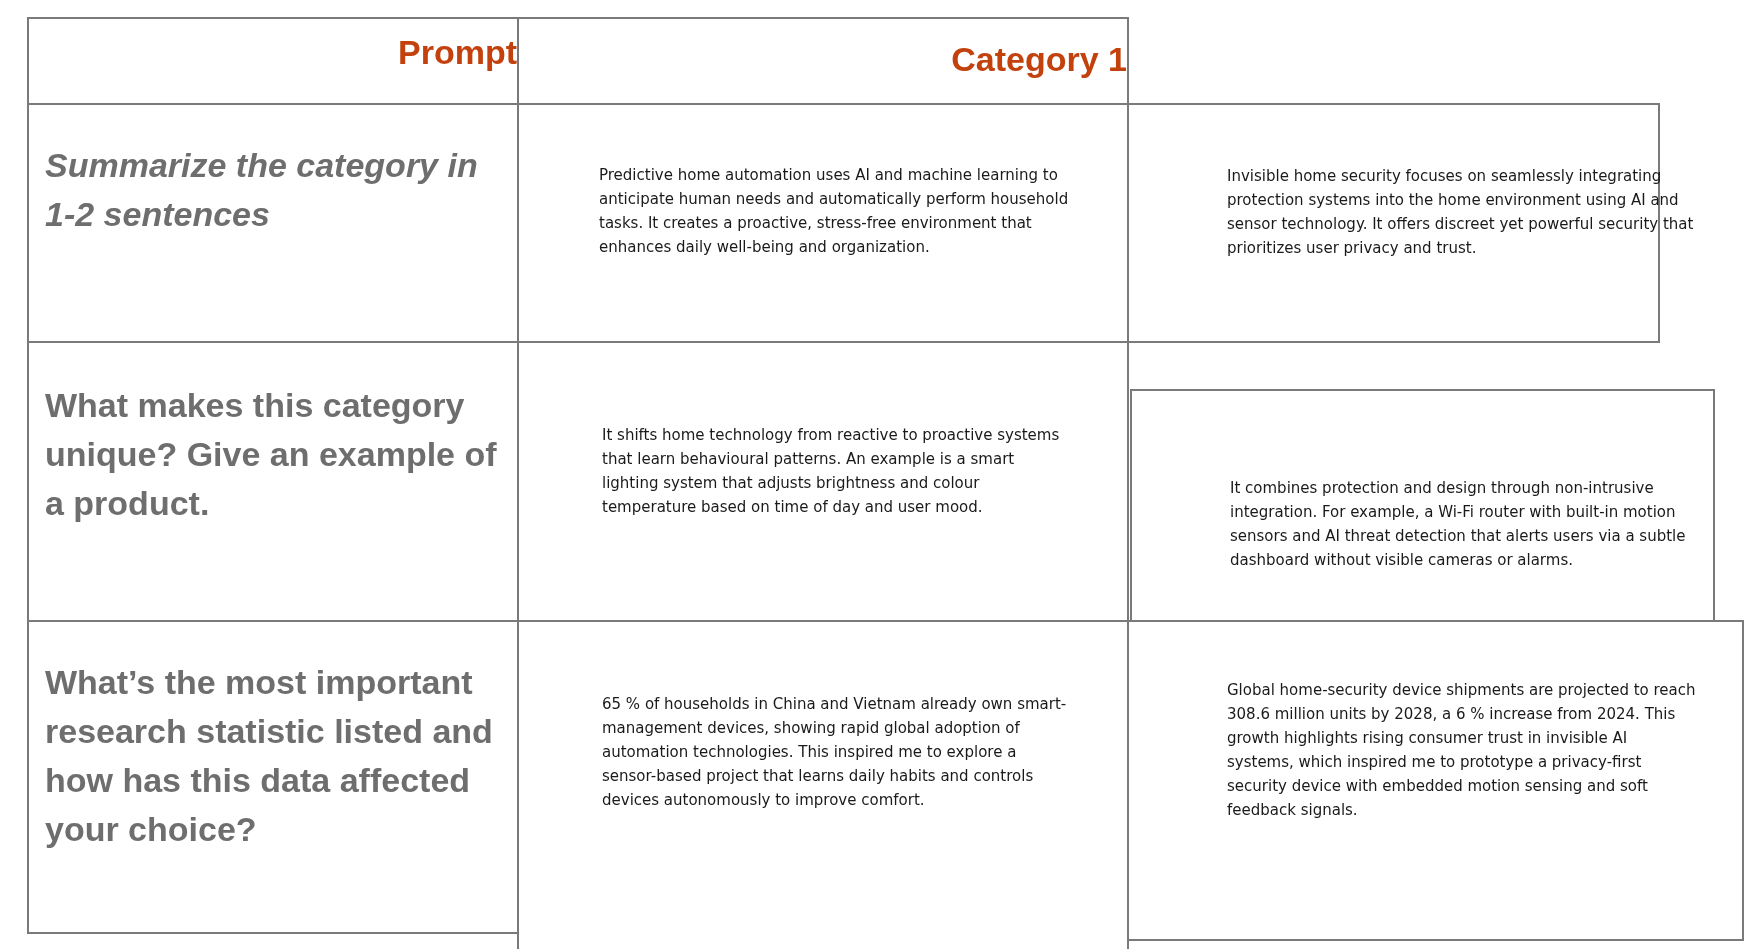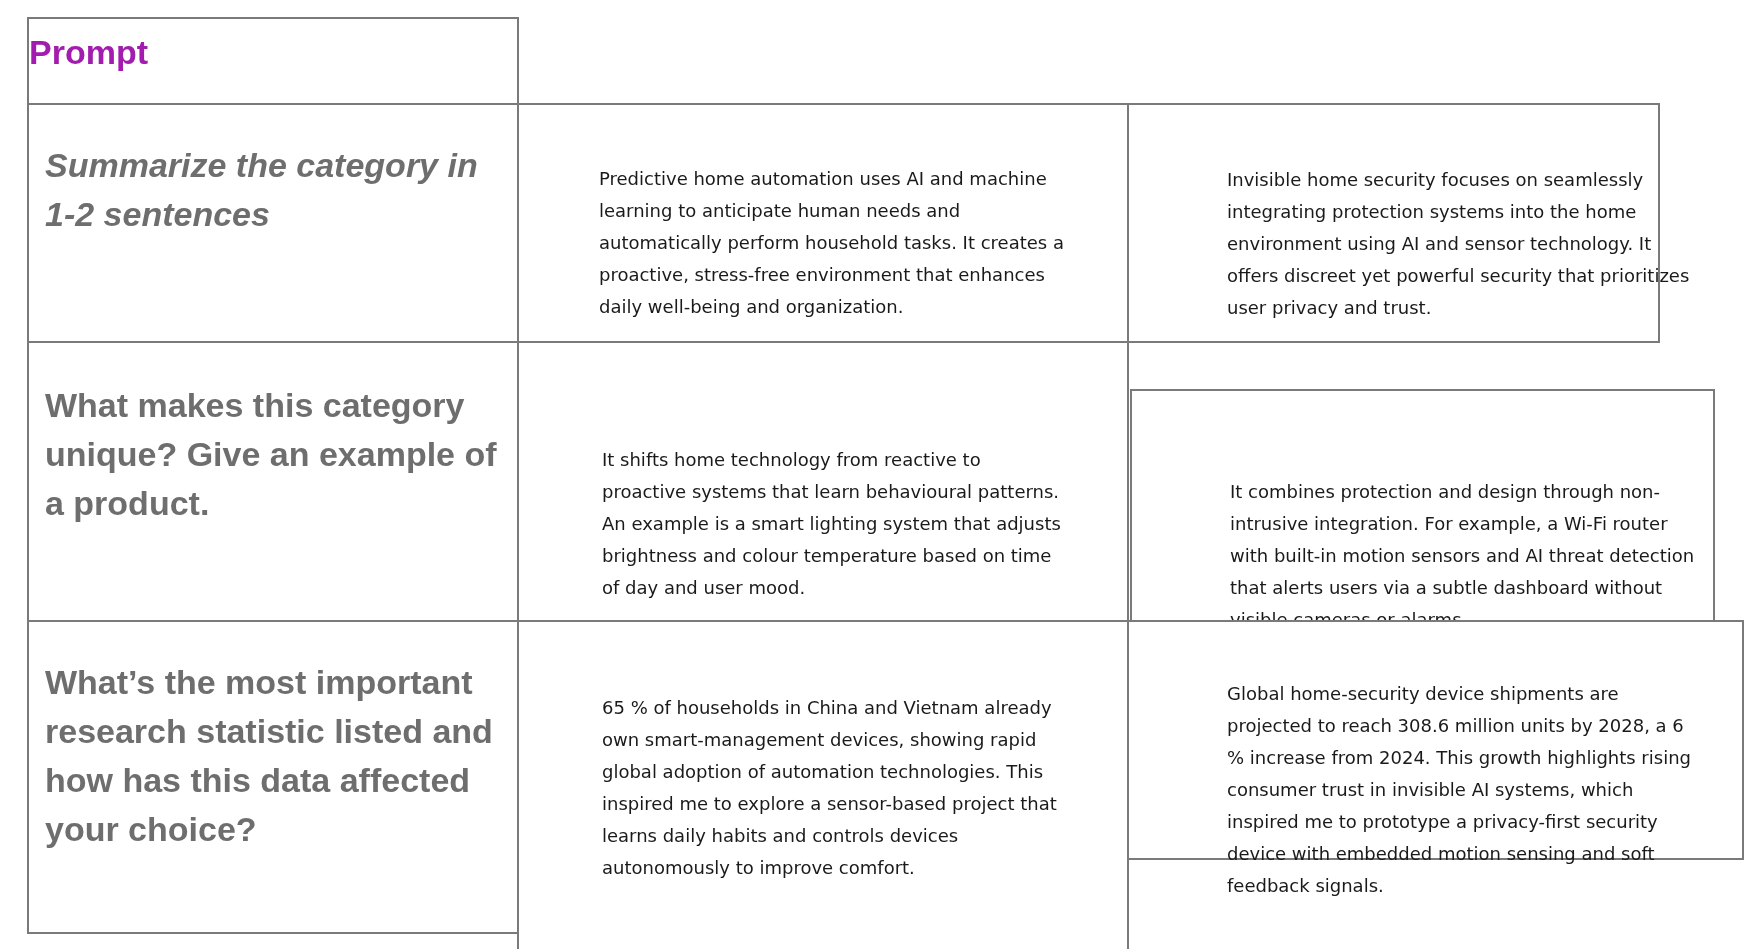--- a/index.html
+++ b/index.html
@@ -4,66 +4,69 @@
 <style>
   html, body { margin: 0; padding: 0; background: #ffffff; }
   body { width: 1762px; height: 949px; position: relative; overflow: hidden; }
   .grid { position: absolute; left: 0; top: 0; width: 1762px; height: 949px; }
   .cell {
     position: absolute; box-sizing: border-box;
     border: 2px solid #7a7a7a; background: #fff;
   }
   .hdr {
     font-family: "Liberation Sans", "DejaVu Sans", sans-serif;
-    font-weight: bold; color: #a21caf; font-size: 34px;
-    position: absolute; left: 0; right: 0; text-align: left;
+    font-weight: bold; color: #c2410c; font-size: 34px;
+    position: absolute; left: 0; right: 0; text-align: right;
   }
   .prompt {
     font-family: "Liberation Sans", "DejaVu Sans", sans-serif;
     font-weight: bold; color: #6e6e6e; font-size: 34px; line-height: 49px;
     position: absolute; left: 16px; right: 18px;
   }
   .body {
     font-family: "DejaVu Sans", "Liberation Sans", sans-serif;
-    color: #1a1a1a; font-size: 18px; line-height: 32px;
+    color: #1a1a1a; font-size: 15px; line-height: 24px;
     position: absolute;
   }
 </style>
 </head>
 <body>
 
 <div class="grid">
 
   <div class="cell" style="left:27px; top:17px; width:492px; height:88px;">
     <div class="hdr" style="top:14px;">Prompt</div>
+  </div>
+  <div class="cell" style="left:517px; top:17px; width:612px; height:88px;">
+    <div class="hdr" style="top:21px;">Category 1</div>
   </div>
 
   <div class="cell" style="left:27px; top:103px; width:492px; height:240px;">
     <div class="prompt" style="top:36px;font-style:italic;">Summarize the category in 1-2 sentences</div>
   </div>
   <div class="cell" style="left:517px; top:103px; width:612px; height:240px;">
     <div class="body" style="left:80px; width:482px; top:58px;">Predictive home automation uses AI and machine learning to anticipate human needs and automatically perform household tasks. It creates a proactive, stress-free environment that enhances daily well-being and organization.</div>
   </div>
   <div class="cell" style="left:1127px; top:103px; width:533px; height:240px;">
     <div class="body" style="left:98px; width:470px; top:59px;">Invisible home security focuses on seamlessly integrating protection systems into the home environment using AI and sensor technology. It offers discreet yet powerful security that prioritizes user privacy and trust.</div>
   </div>
 
   <div class="cell" style="left:27px; top:341px; width:492px; height:281px;">
     <div class="prompt" style="top:38px;">What makes this category unique? Give an example of a product.</div>
   </div>
   <div class="cell" style="left:517px; top:341px; width:612px; height:281px;">
-    <div class="body" style="left:83px; width:460px; top:101px;">It shifts home technology from reactive to proactive systems that learn behavioural patterns. An example is a smart lighting system that adjusts brightness and colour temperature based on time of day and user mood.</div>
+    <div class="body" style="left:83px; width:460px; top:80px;">It shifts home technology from reactive to proactive systems that learn behavioural patterns. An example is a smart lighting system that adjusts brightness and colour temperature based on time of day and user mood.</div>
   </div>
   <div class="cell" style="left:1130px; top:341px; width:585px; height:281px;margin-top:48px;">
     <div class="body" style="left:98px; width:470px; top:85px;">It combines protection and design through non-intrusive integration. For example, a Wi-Fi router with built-in motion sensors and AI threat detection that alerts users via a subtle dashboard without visible cameras or alarms.</div>
   </div>
 
   <div class="cell" style="left:27px; top:620px; width:492px; height:314px;">
     <div class="prompt" style="top:36px;">What’s the most important research statistic listed and how has this data affected your choice?</div>
   </div>
   <div class="cell" style="left:517px; top:620px; width:612px; height:392px;">
     <div class="body" style="left:83px; width:470px; top:70px;">65 % of households in China and Vietnam already own smart-management devices, showing rapid global adoption of automation technologies. This inspired me to explore a sensor-based project that learns daily habits and controls devices autonomously to improve comfort.</div>
   </div>
-  <div class="cell" style="left:1127px; top:620px; width:617px; height:240px;">
+  <div class="cell" style="left:1127px; top:620px; width:617px; height:321px;">
     <div class="body" style="left:98px; width:470px; top:56px;">Global home-security device shipments are projected to reach 308.6 million units by 2028, a 6 % increase from 2024. This growth highlights rising consumer trust in invisible AI systems, which inspired me to prototype a privacy-first security device with embedded motion sensing and soft feedback signals.</div>
   </div>
 
 </div>
 
 </body></html>

